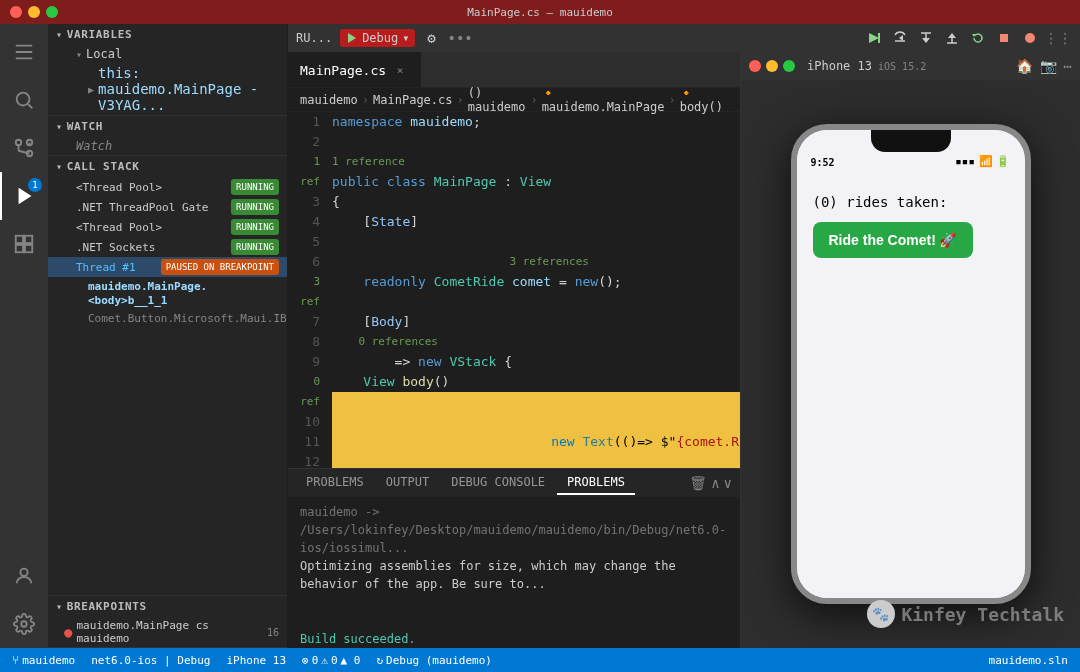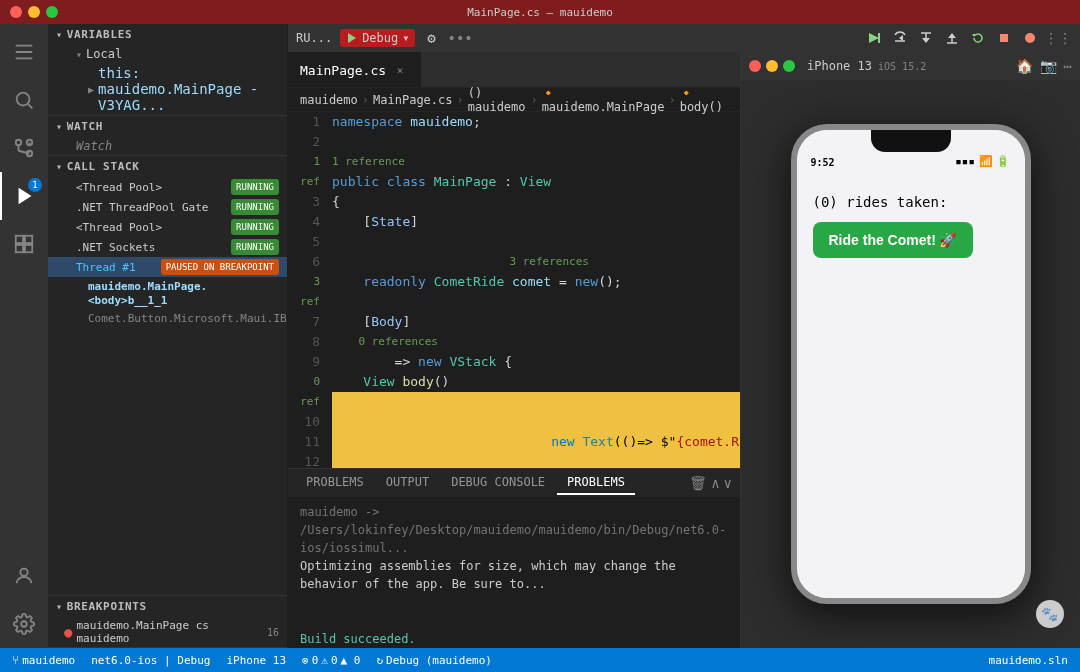--- a/index.html
+++ b/index.html
@@ -874,20 +874,21 @@
                 <span class="phone-rides-text">(0) rides taken:</span>
                 <button class="phone-button">
                   <span>Ride the Comet! 🚀</span>
                 </button>
               </div>
             </div>
           </div>
 
           <div class="watermark">
             <div class="watermark-logo">🐾</div>
+            <span>Kinfey Techtalk</span>
           </div>
         </div>
       </div>
     </div>
   </div>
 </div>
 
 <div class="status-bar">
   <div class="status-item">
     <span class="branch-icon">⑂</span>

